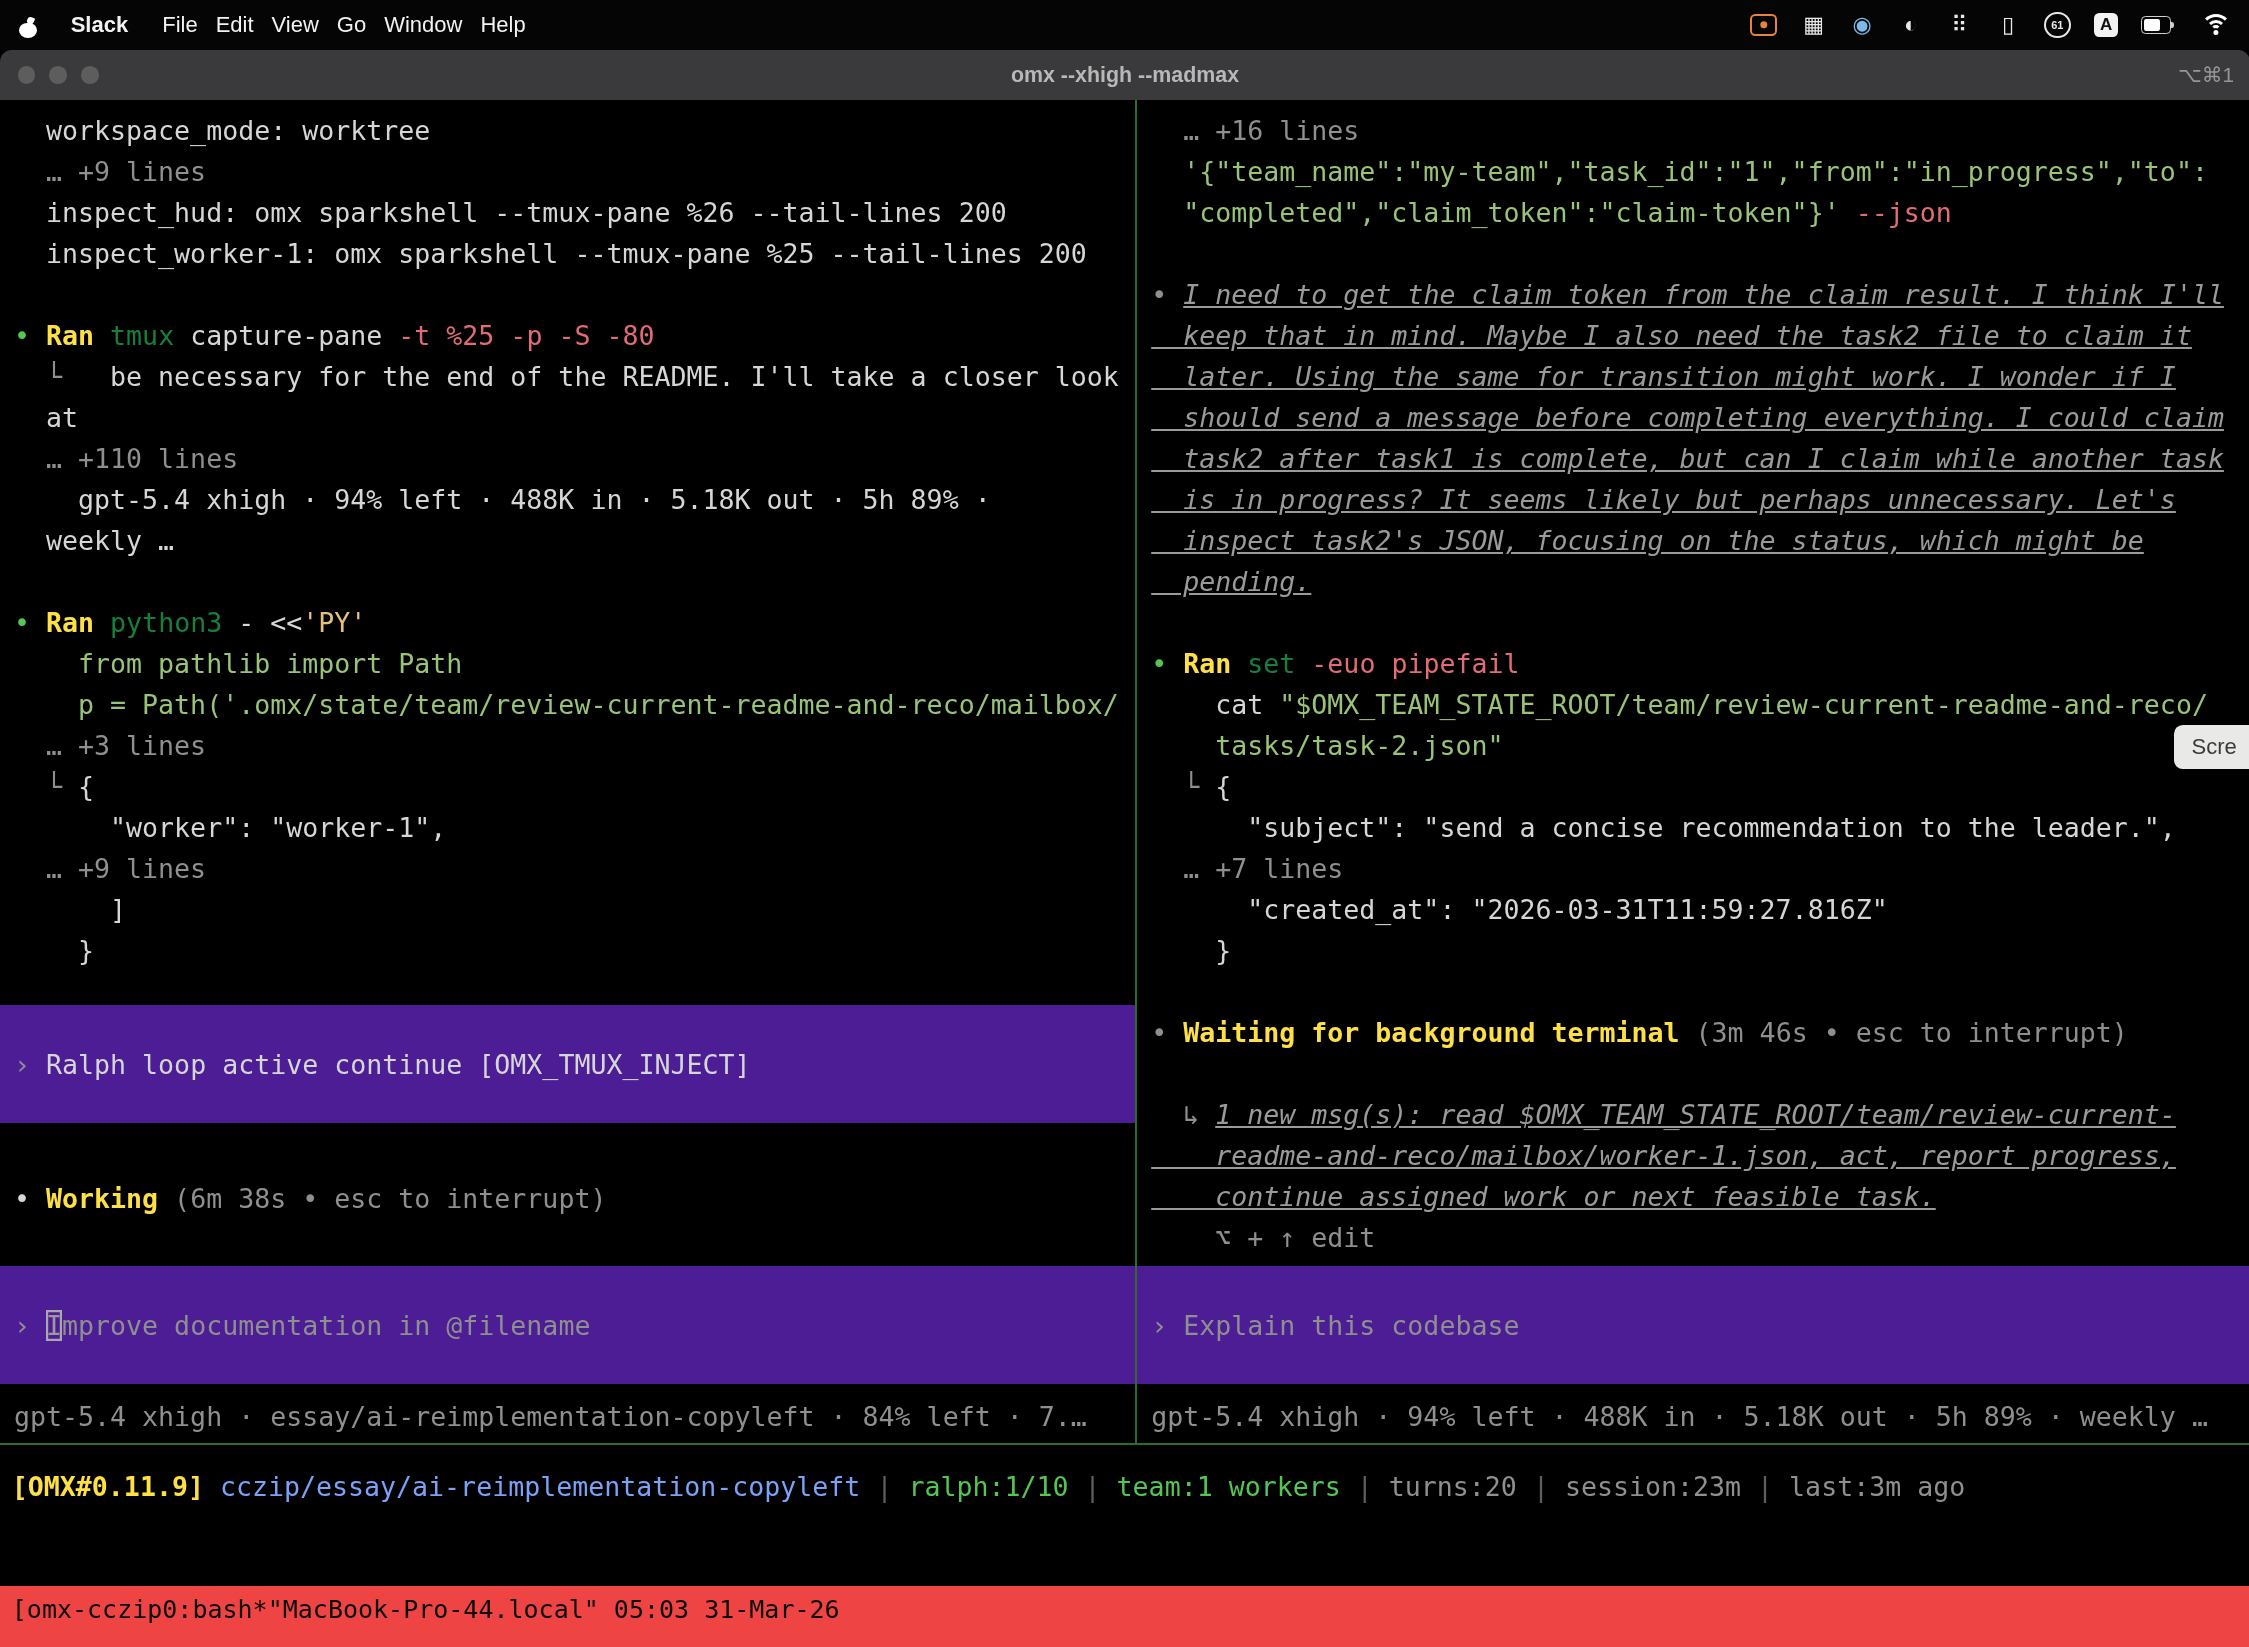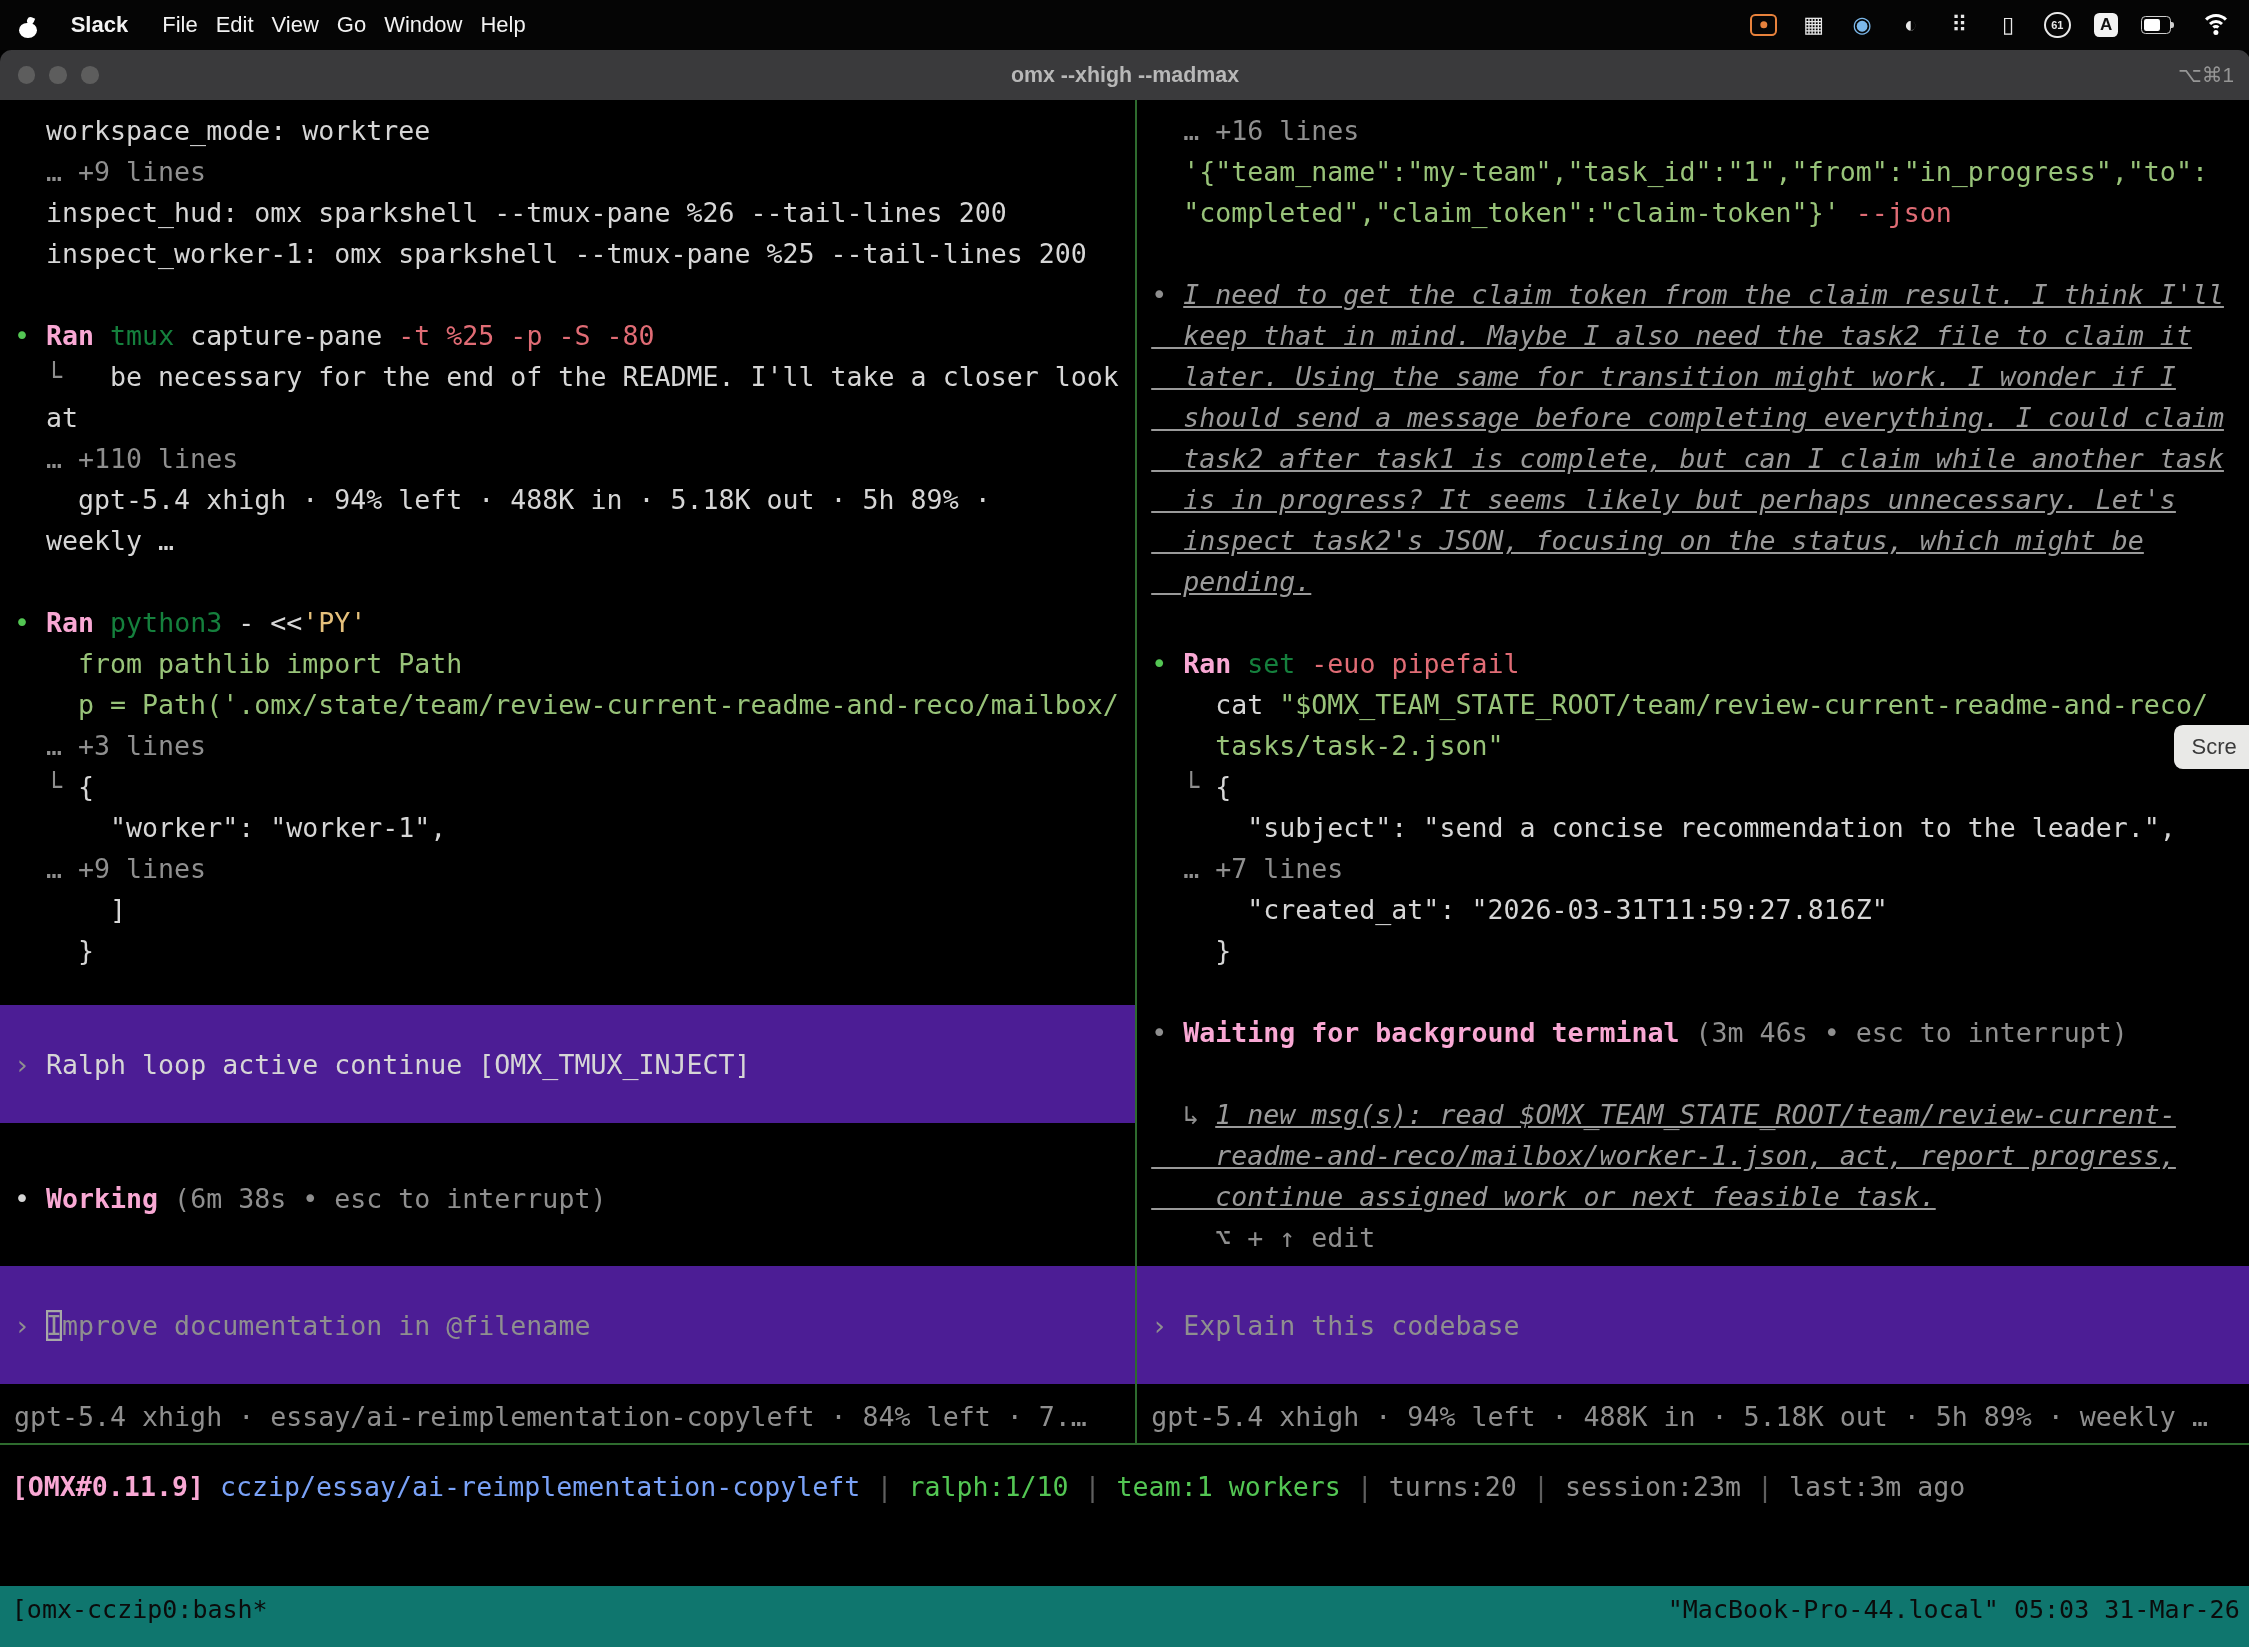--- a/index.html
+++ b/index.html
@@ -58,42 +58,42 @@
   .pane{box-sizing:border-box;display:flex;flex-direction:column;overflow:hidden;
         padding:10.3px 0 0 14px;}
   .pane-left{width:1135px;}
   .pane-right{flex:1;}
   .vdiv{width:2.2px;background:#2e6b2e;}
   .hdiv{height:2.2px;background:#2e6b2e;}
 
   .tline{height:41px;line-height:41px;white-space:pre;}
   .t-fg{color:#d6d6d6;}
   .t-dim{color:#8f8f8f;}
-  .t-b{color:#f9a8d4;font-weight:700;}
+  .t-b{color:#fde047;font-weight:700;}
   .t-grn{color:#53c653;}
   .t-grn2{color:#98c379;}
   .t-blu{color:#15803d;text-align:right;}
   .t-red{color:#e06c75;}
   .t-yel{color:#e5c07b;}
   .t-it{color:#9a9a9a;font-style:italic;text-decoration:underline;}
   .t-path{color:#7aa2f7;}
   .t-sep{color:#5f5f5f;}
   .t-cur{color:#9a9a9a;box-shadow:inset 0 0 0 2.2px #a8a8a8;}
 
   .band{height:118px;margin-left:-14px;padding-left:14px;background:#4c1d95;
         display:flex;flex-direction:column;justify-content:center;flex-shrink:0;}
   .band1{margin-top:34px;}
   .workline{margin-top:55px;flex-shrink:0;}
   .band2{margin-top:auto;}
   .pane-footer{margin:11.8px 0 5.9px;flex-shrink:0;}
 
   
   .status-area{height:141px;box-sizing:border-box;padding:20.7px 0 0 11.8px;background:#000;}
-  .tmux-bar{position:absolute;left:0;bottom:0;width:2250px;height:61px;background:#0f766e;
-            color:#0b0b0b;display:flex;justify-content:space-between;box-sizing:border-box;
+  .tmux-bar{position:absolute;left:0;bottom:0;width:2250px;height:61px;background:#ef4444;
+            color:#0b0b0b;display:flex;justify-content:flex-start;box-sizing:border-box;
             padding:8.9px 10.3px 0 11.8px;font-size:25px;}
 
   
   .scre-tip{position:absolute;top:725px;right:0;background:#e9e9e7;color:#3a3a3a;font-size:22px;
             padding:8.9px 13.3px 8.9px 17.7px;border-radius:8.9px 0 0 8.9px;
             box-shadow:0 2.2px 8.9px rgba(0,0,0,.55);z-index:6;}
 </style>
 </head>
 <body>
 

